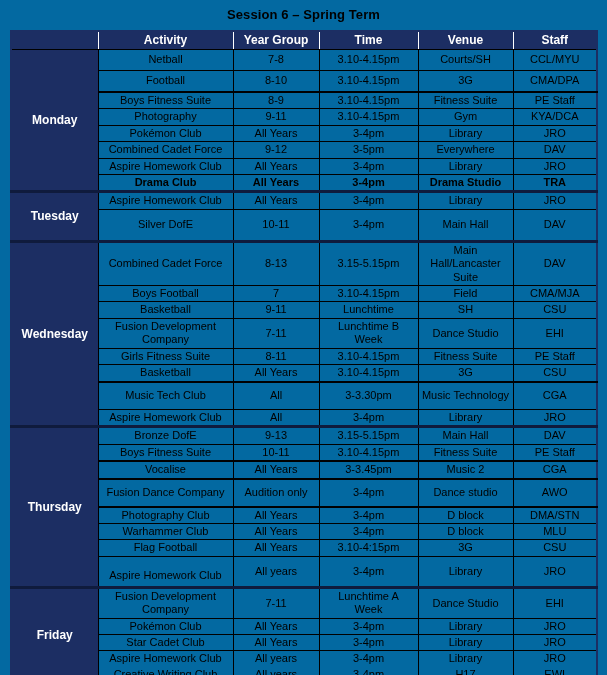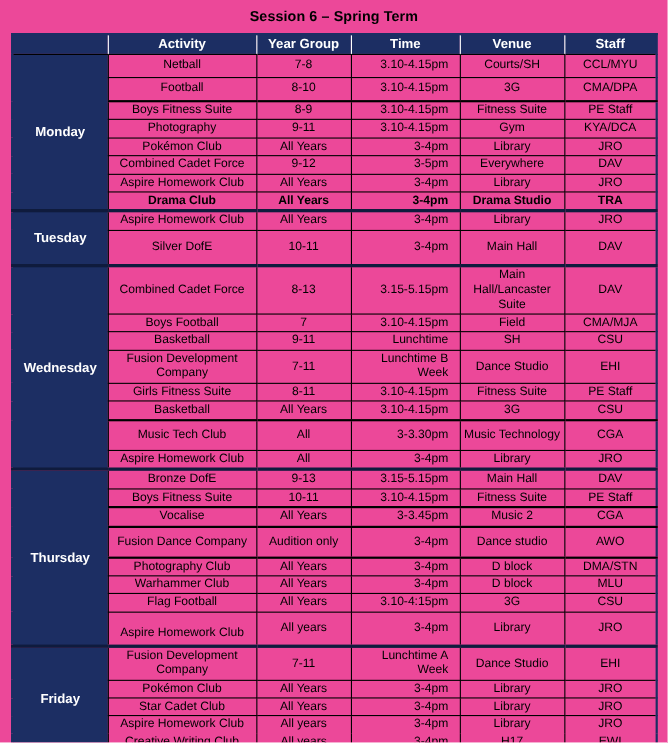--- a/index.html
+++ b/index.html
@@ -3,21 +3,21 @@
 <meta charset="utf-8">
 <style>
   :root {
     --navy: #1C2E63;
     --section: #0F1B3D;
     --grid: #000000;
   }
   * { box-sizing: border-box; }
   html, body { margin: 0; padding: 0; background: #fff; }
   .page {
-    width: 607px; height: 675px; background: #ec4899;
+    width: 607px; height: 675px; background: #0369a1;
     font-family: "Liberation Sans", "DejaVu Sans", sans-serif;
     overflow: hidden;
   }
   .title {
     text-align: center; font-weight: 700; font-size: 13px; color: #000;
     padding: 7px 0 8px 0; letter-spacing: 0.1px;
   }
   table.schedule {
     border-collapse: collapse; table-layout: fixed;
     margin-left: 10px; width: 586px;
@@ -27,21 +27,21 @@
   th {
     background: var(--navy); color: #fff; font-weight: 700; font-size: 12px;
     height: 18px; padding: 1px 2px;
     border: 1px solid #ffffff; border-top: none; border-bottom: 1px solid var(--grid);
   }
   td {
     border: 1px solid var(--grid);
     font-size: 11px; color: #000; text-align: center; vertical-align: middle;
     padding: 1px 3px; line-height: 1.22; overflow: hidden;
   }
-  td.col-time { padding: 1px 10px; text-align: right; }
+  td.col-time { padding: 1px 10px; }
   td.day {
     background: var(--navy); color: #fff; font-weight: 700; font-size: 12px;
     border-left: 2px solid var(--navy); border-right: 1px solid var(--grid);
   }
   tr.section-start td { border-top: 3px solid var(--section); }
   tr.thick-top td { border-top: 2px solid var(--grid); }
   tr.no-bottom td { border-bottom: 0; }
   tr.no-top td { border-top: 0; }
   td.vb { vertical-align: bottom; padding-bottom: 3px; }
 </style>

